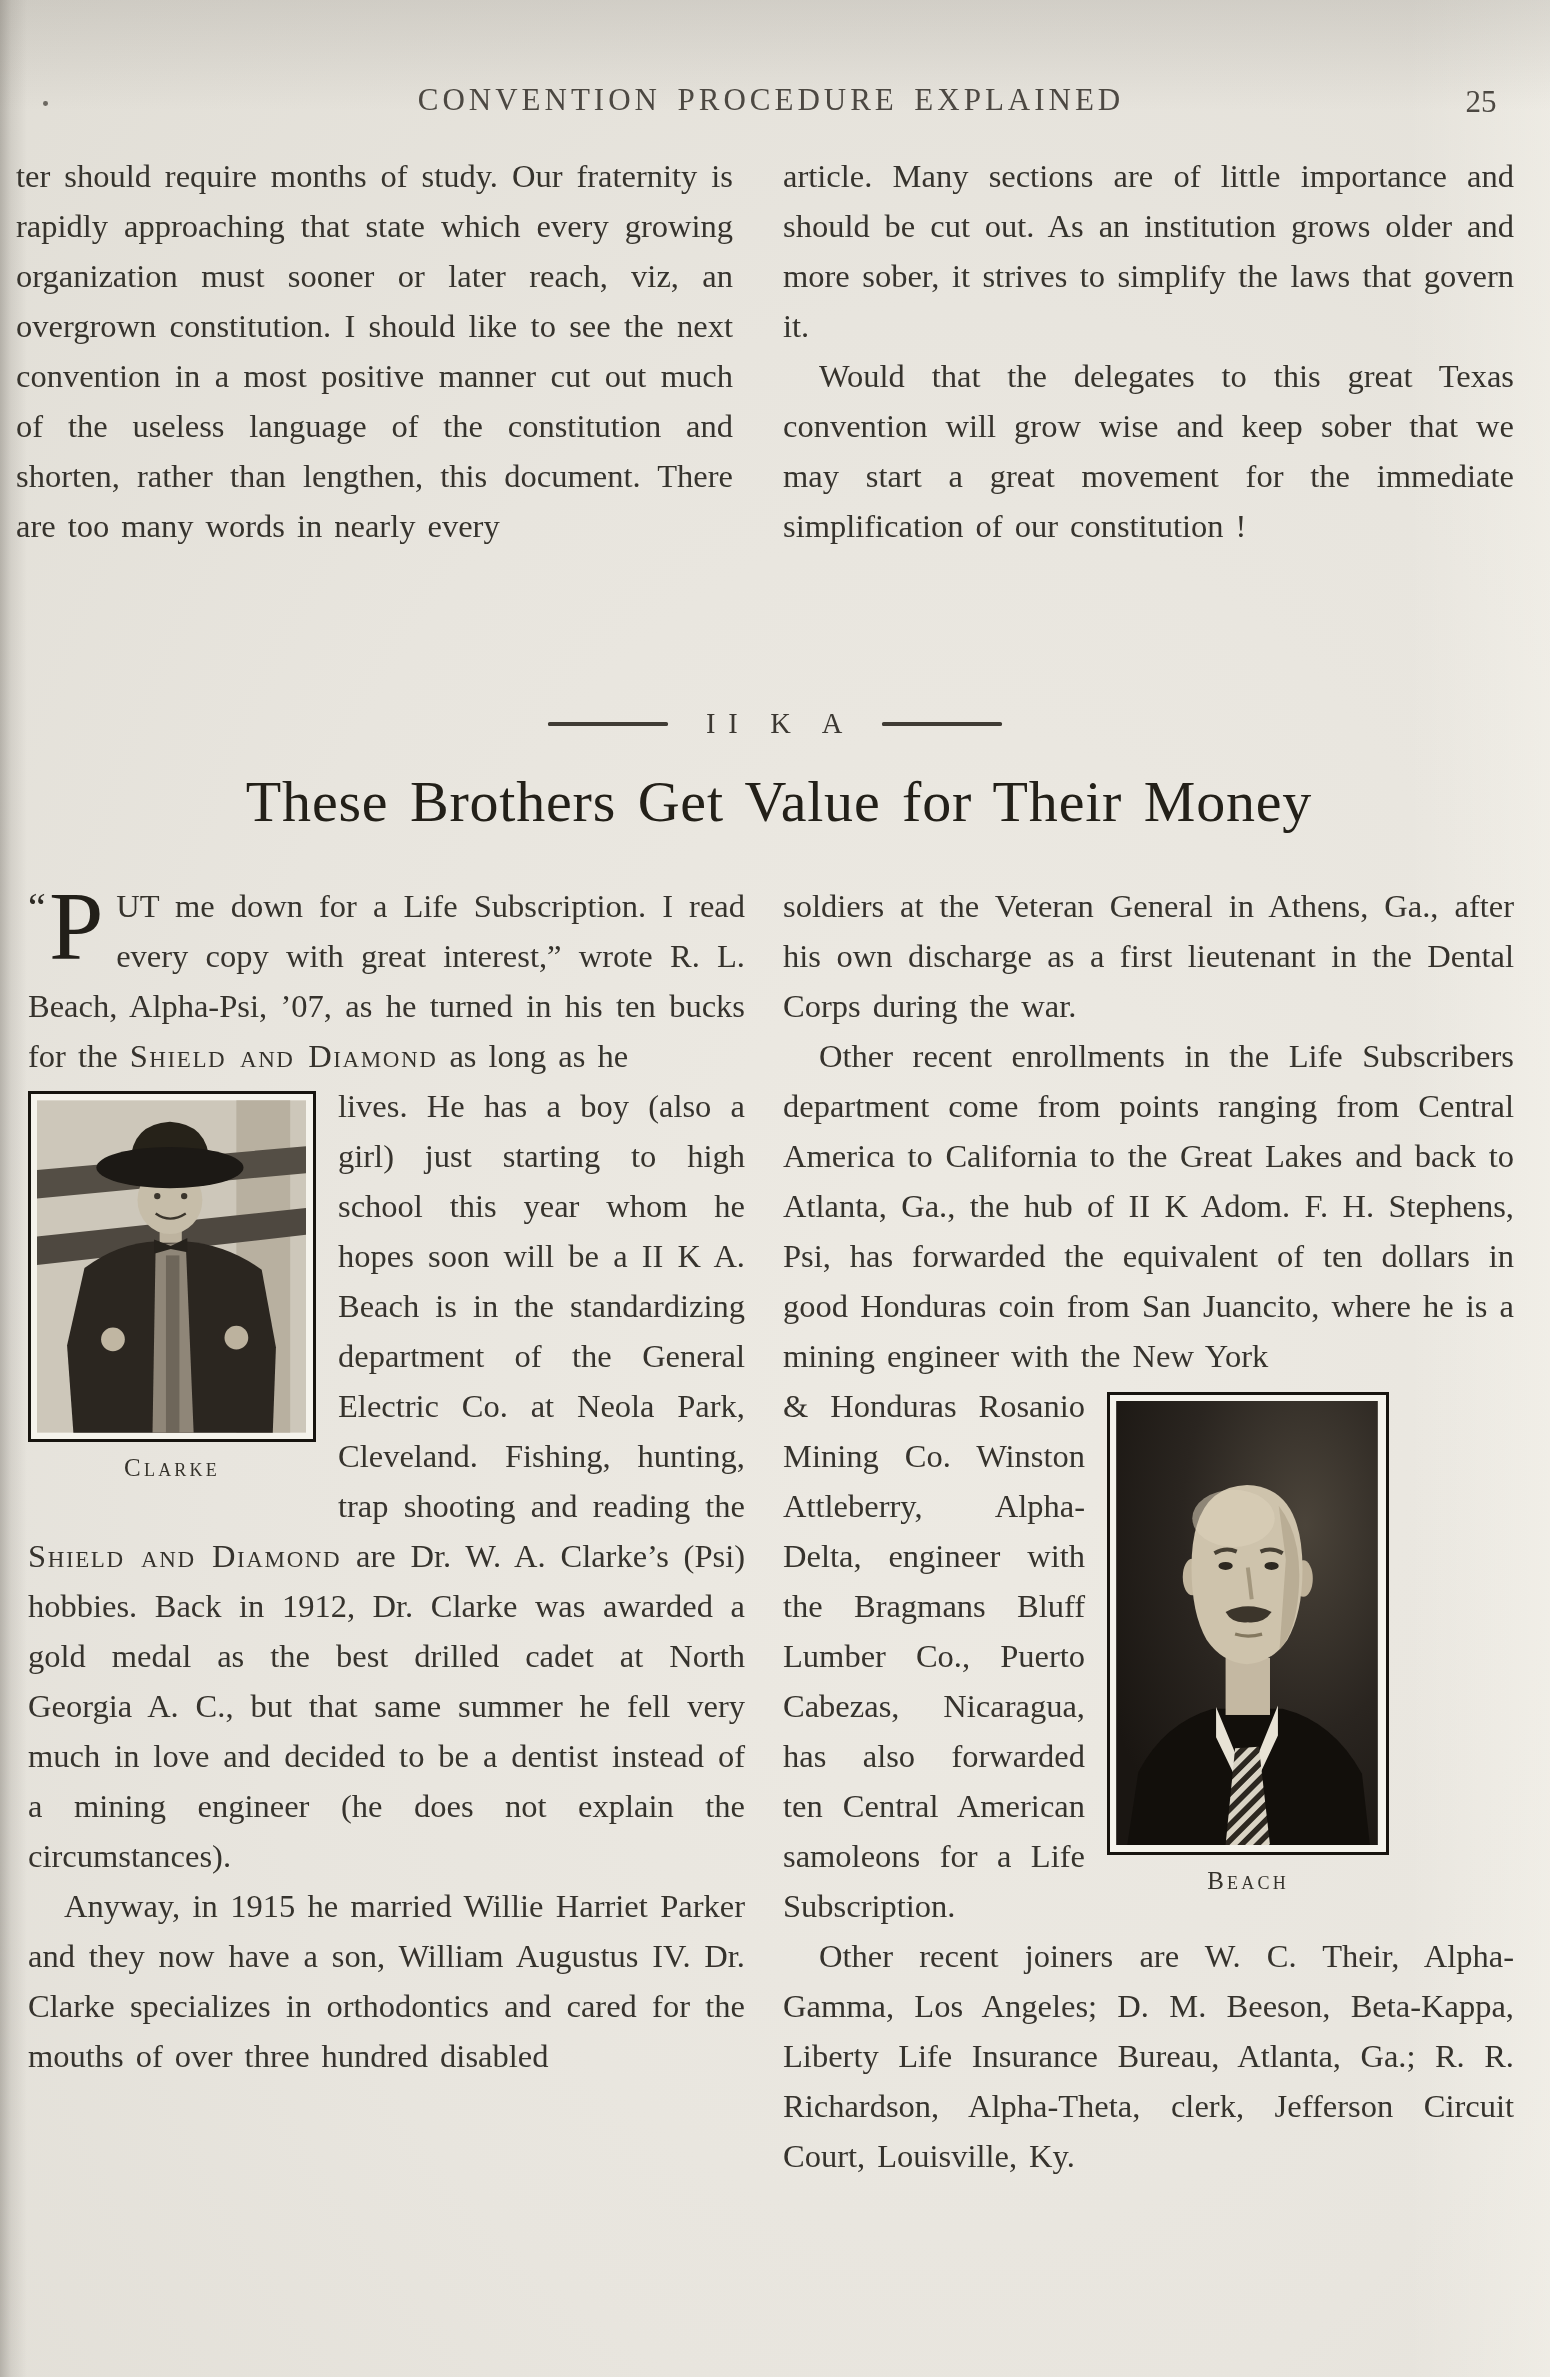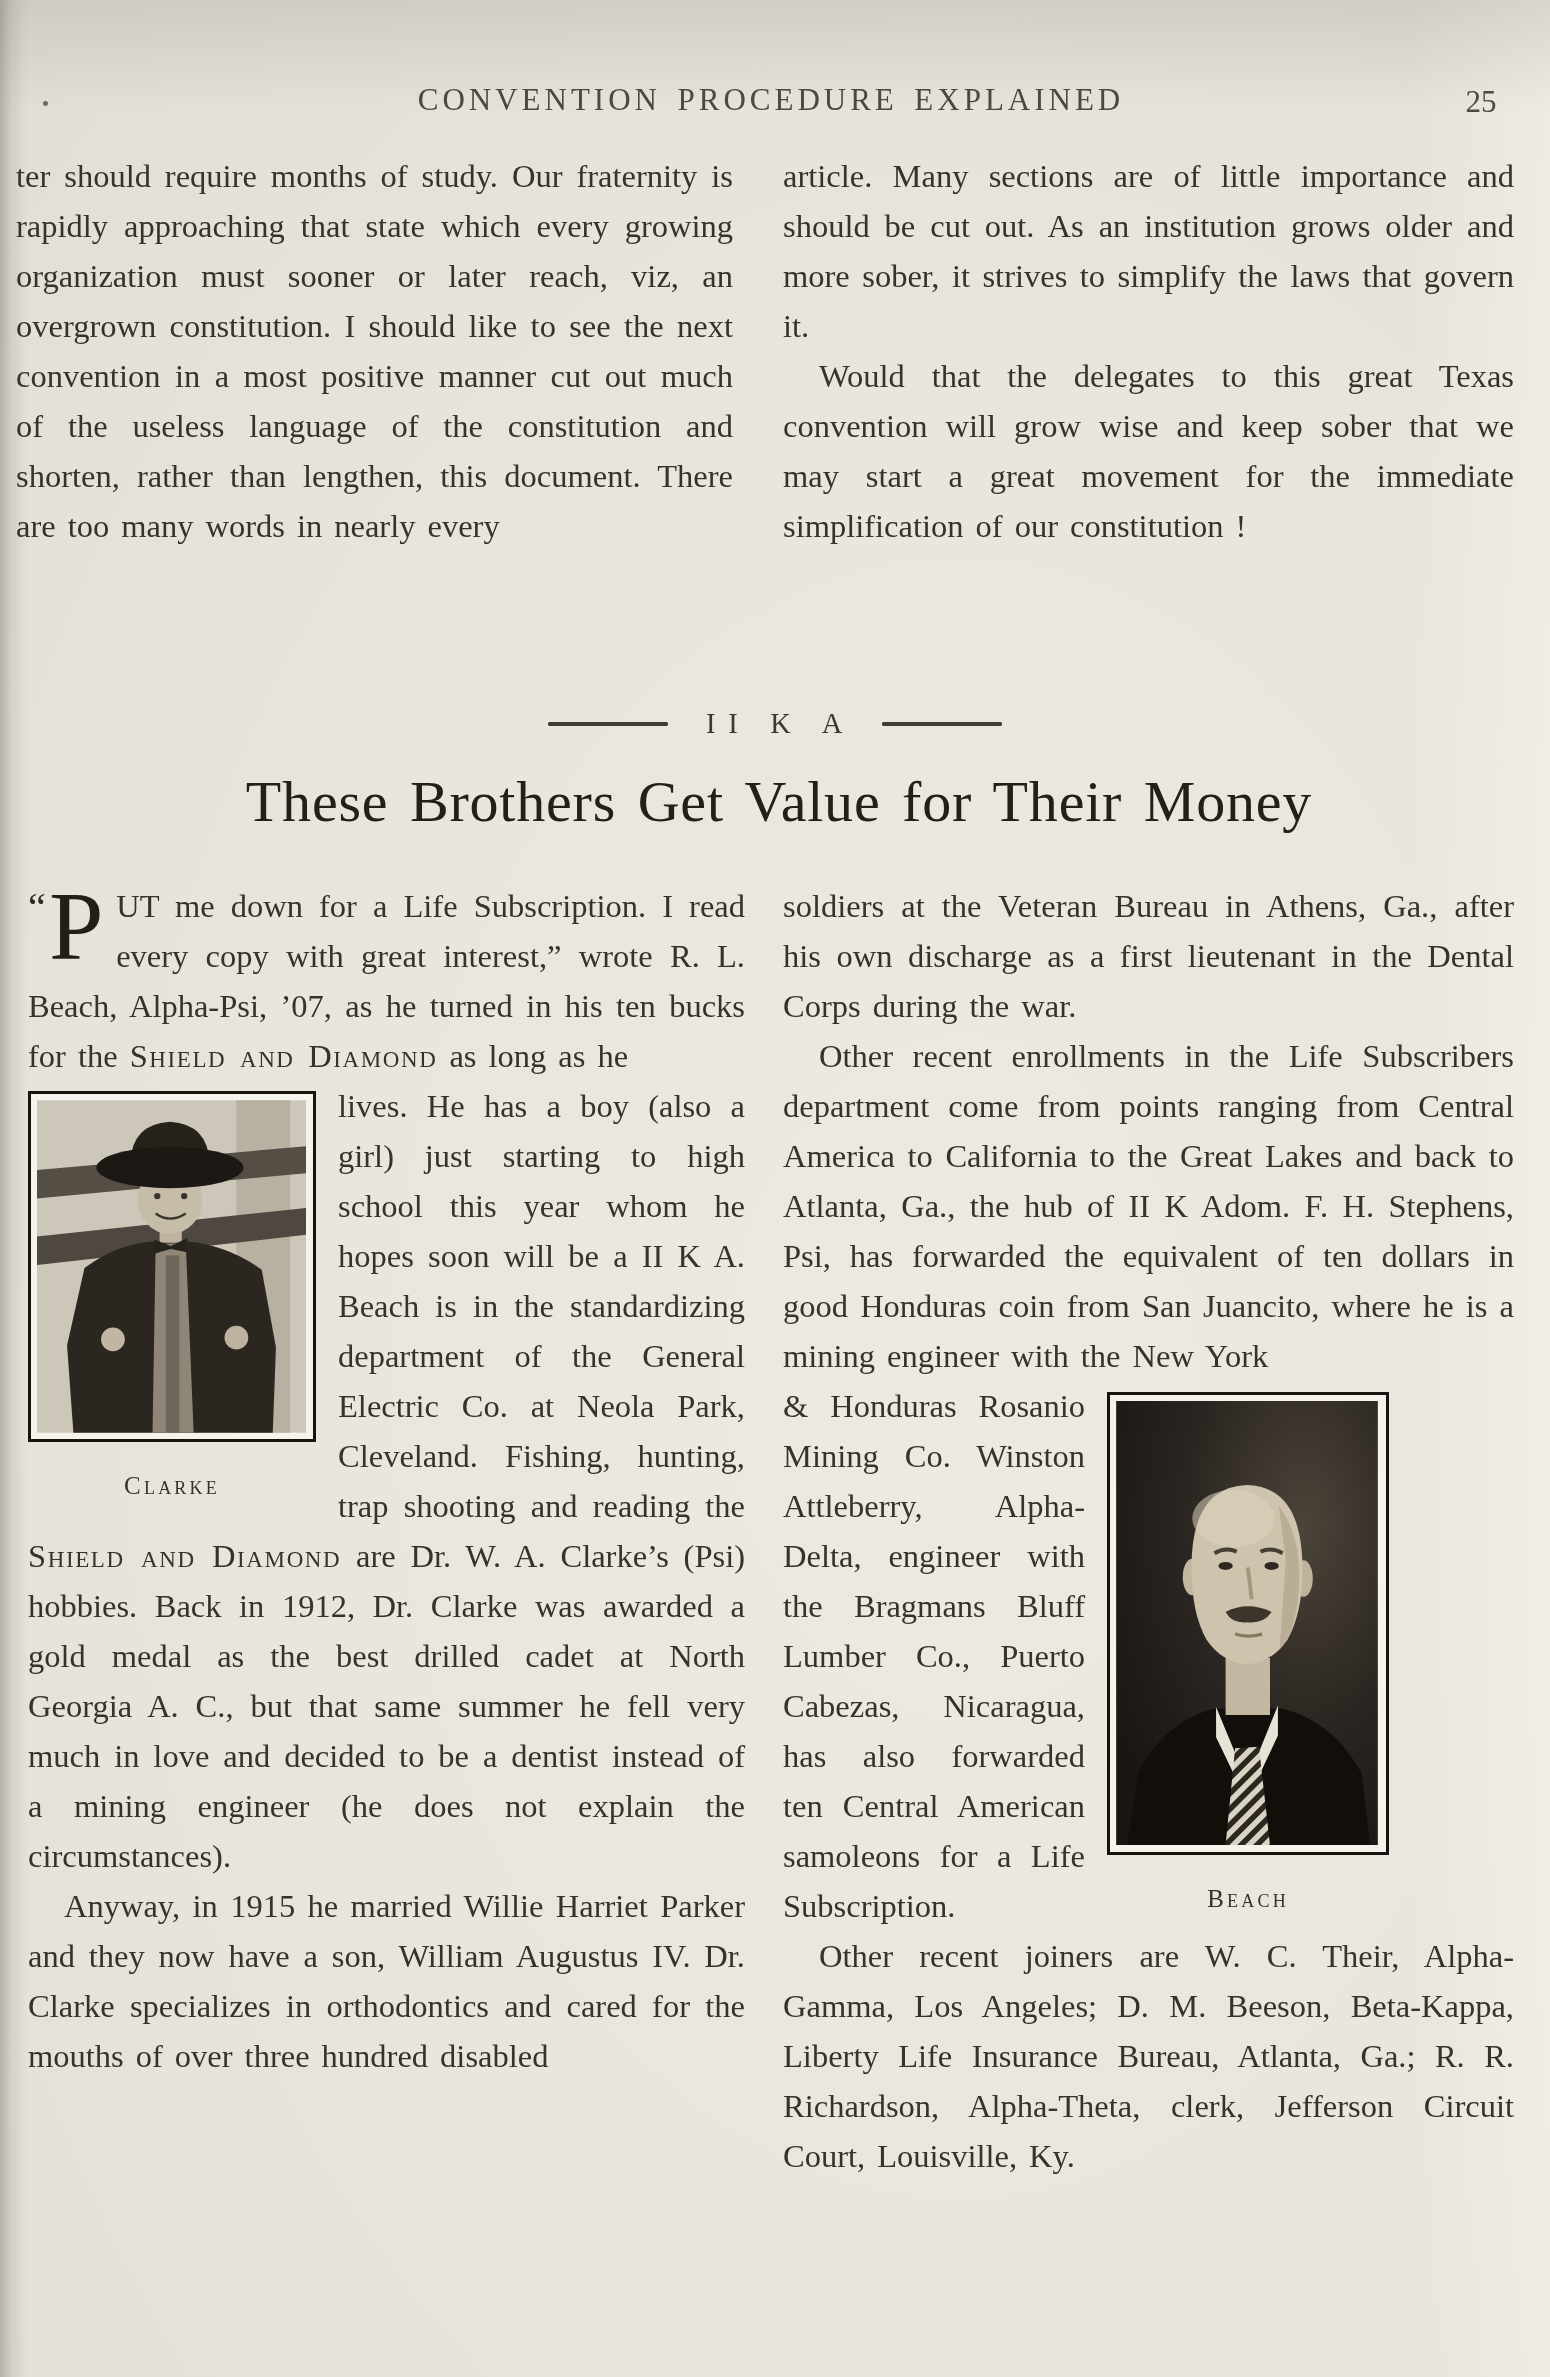--- a/index.html
+++ b/index.html
@@ -58,21 +58,21 @@
 
   
   .photo-fig{margin:0;}
   .clarke-fig{float:left;margin:9.5px 22px 4.8px 0;width:288px;}
   .beach-fig{float:right;margin:11px 125px 6.3px 22px;width:282px;}
   .photo-frame{border:3.2px solid #17140f;background:#f5f3ec;padding:6.3px;}
   .photo-frame svg{display:block;}
   .photo-caption{
     text-align:center;font-variant:small-caps;
     font-size:25px;letter-spacing:3.2px;color:#36332c;
-    padding-top:19px;
+    padding-top:1px;
   }
 </style>
 </head>
 <body>
 
 <div class="page">
 
   <div class="stray-dot"></div>
 
   <div class="running-header">
@@ -128,21 +128,21 @@
         </svg>
       </div>
       <div class="photo-caption">Clarke</div>
     </div>
 
     <p class="noindent"><span>lives. He has a boy (also a girl) just starting to high school this year whom he hopes soon will be a II K A. Beach is in the standardizing department of the General Electric Co. at Neola Park, Cleveland. Fishing, hunting, trap shooting and reading the </span><span class="seg-sc">Shield and Diamond</span><span> are Dr. W. A. Clarke’s (</span><span class="seg-i">Psi</span><span>) hobbies. Back in 1912, Dr. Clarke was awarded a gold medal as the best drilled cadet at North Georgia A. C., but that same summer he fell very much in love and decided to be a dentist instead of a mining engineer (he does not explain the circumstances).</span></p>
     <p>Anyway, in 1915 he married Willie Harriet Parker and they now have a son, William Augustus IV. Dr. Clarke specializes in orthodontics and cared for the mouths of over three hundred disabled</p>
   </div>
 
   <div class="col sec2-right">
-    <p class="noindent">soldiers at the Veteran Bureau in Athens, Ga., after his own discharge as a first lieutenant in the Dental Corps during the war.</p>
+    <p class="noindent">soldiers at the Veteran General in Athens, Ga., after his own discharge as a first lieutenant in the Dental Corps during the war.</p>
     <p><span>Other recent enrollments in the Life Subscribers department come from points ranging from Central America to California to the Great Lakes and back to Atlanta, Ga., the hub of II K Adom. F. H. Stephens, </span><span class="seg-i">Psi,</span><span> has forwarded the equivalent of ten dollars in good Honduras coin from San Juancito, where he is a mining engineer with the New York</span></p>
 
     <div class="photo-fig beach-fig">
       <div class="photo-frame">
         <svg width="262" height="444" viewBox="0 0 330 560">
           <defs>
             <radialGradient id="bchBg" cx="72%" cy="28%" r="85%">
               <stop offset="0%" stop-color="#4b443a"></stop>
               <stop offset="55%" stop-color="#2a2520"></stop>
               <stop offset="100%" stop-color="#1a1612"></stop>

